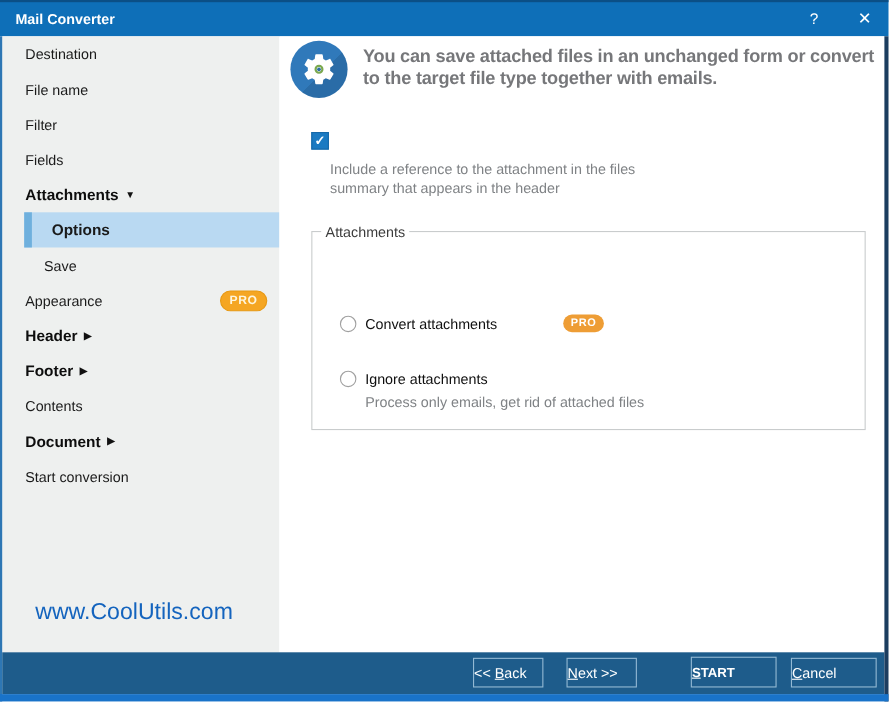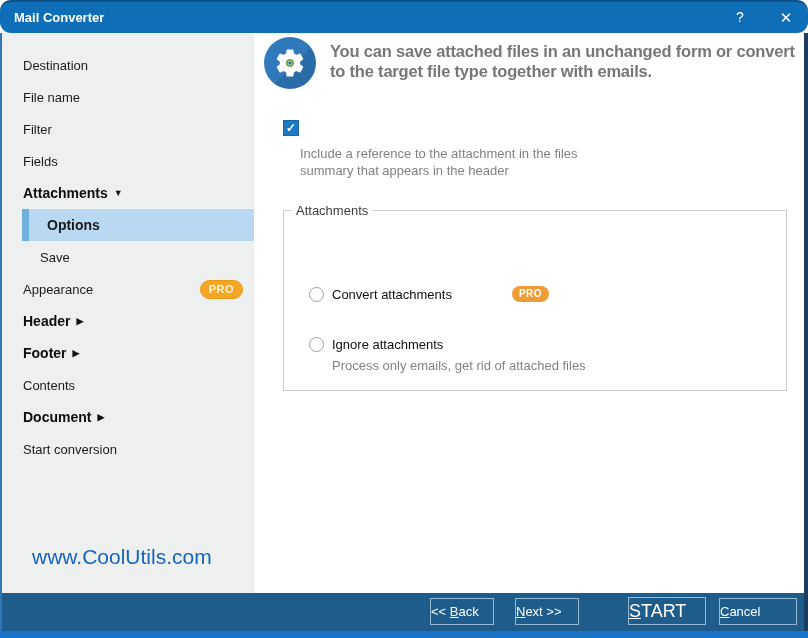--- a/index.html
+++ b/index.html
@@ -5,28 +5,28 @@
   * { margin:0; padding:0; box-sizing:border-box; }
   html,body { background:#ffffff; font-family:"Liberation Sans", sans-serif; }
   .window { position:relative; width:808px; height:638px; background:#ffffff; overflow:hidden; }
 
   
   .edge-left  { position:absolute; left:0; top:33px; width:2px; height:605px; background:#2e77b4; }
   .edge-right { position:absolute; right:0; top:33px; width:4px; height:605px; background:#1c3d5f; }
   .edge-bottom{ position:absolute; left:0; top:631px; width:808px; height:7px; background:#1973c9; }
 
   
-  .titlebar { position:absolute; left:0; top:0; width:808px; height:33px; background:#0e6fb8; border-top:2px solid #0b4f86;border-radius:11px; }
+  .titlebar { position:absolute; left:0; top:0; width:808px; height:33px; background:#0e6fb8; border-top:2px solid #0b4f86; }
   .titlebar .title { position:absolute; left:14px; top:0; line-height:31px; color:#ffffff; font-size:13px; font-weight:bold; }
   .tb-btn { position:absolute; top:0; width:22px; height:31px; line-height:31px; text-align:center; color:#ffffff; font-size:15px; cursor:pointer; }
   .tb-help { left:729px; font-size:14px; }
   .tb-close { left:775px; font-weight:400; }
 
   
-  .sidebar { position:absolute; left:2px; top:33px; width:252px; height:560px; background:#eef0ef; padding-top:16px; }
+  .sidebar { position:absolute; left:2px; top:33px; width:252px; height:560px; background:#eef0ef; }
   .nav-item { height:32px; display:flex; align-items:center; padding-left:21px; font-size:13px; color:#1a1a1a; cursor:pointer; }
   .nav-item.bold { font-weight:bold; font-size:14px; color:#0d0d0d; }
   .nav-item.child { padding-left:38px; }
   .nav-item.selected { margin-left:20px; border-left:7px solid #6fb0dd; background:#b9d9f2; padding-left:18px; font-weight:bold; font-size:14px; }
   .arr { font-size:9px; margin-left:6px; color:#111; }
   .badge-pro { margin-left:auto; margin-right:11px; background:#f5a623; border:1px solid #e79915; color:#fff6dd; font-size:11px; font-weight:bold; border-radius:10px; padding:2px 8px 3px; letter-spacing:.5px; }
   .website { position:absolute; left:30px; top:512px; font-size:21px; color:#1464be; cursor:pointer; }
 
   
   .main { position:absolute; left:254px; top:33px; width:550px; height:560px; background:#ffffff; }
@@ -51,21 +51,21 @@
   .opt-desc { margin:6px 0 0 23px; font-size:13px; color:#7f8285; }
   .badge-pro-sm { margin-left:60px; background:#ee9d35; color:#ffffff; font-size:10px; font-weight:bold; border-radius:8px; padding:2px 7px 3px; letter-spacing:.5px; }
 
   
   .bottombar { position:absolute; left:2px; top:593px; width:802px; height:38px; background:#1e5c8b; }
   .fbtn { position:absolute; top:5px; height:27px; background:transparent; border:1px solid #93b9d4; color:#ffffff;
           font-size:13px; font-family:"Liberation Sans", sans-serif; text-align:left; line-height:25px; cursor:pointer; }
   .fbtn u { text-decoration:underline; }
   .btn-back  { left:428px; width:64px; }
   .btn-next  { left:513px; width:64px; }
-  .btn-start { left:626px; width:78px; top:4px; height:28px; font-weight:normal; font-size:18px; }
+  .btn-start { left:626px; width:78px; top:4px; height:28px; font-weight:bold; font-size:12px; }
   .btn-cancel{ left:717px; width:78px; }
 </style>
 </head>
 <body>
 
 <div class="window">
 
   <div class="titlebar">
     <span class="title">Mail Converter</span>
     <span class="tb-btn tb-help">?</span>

